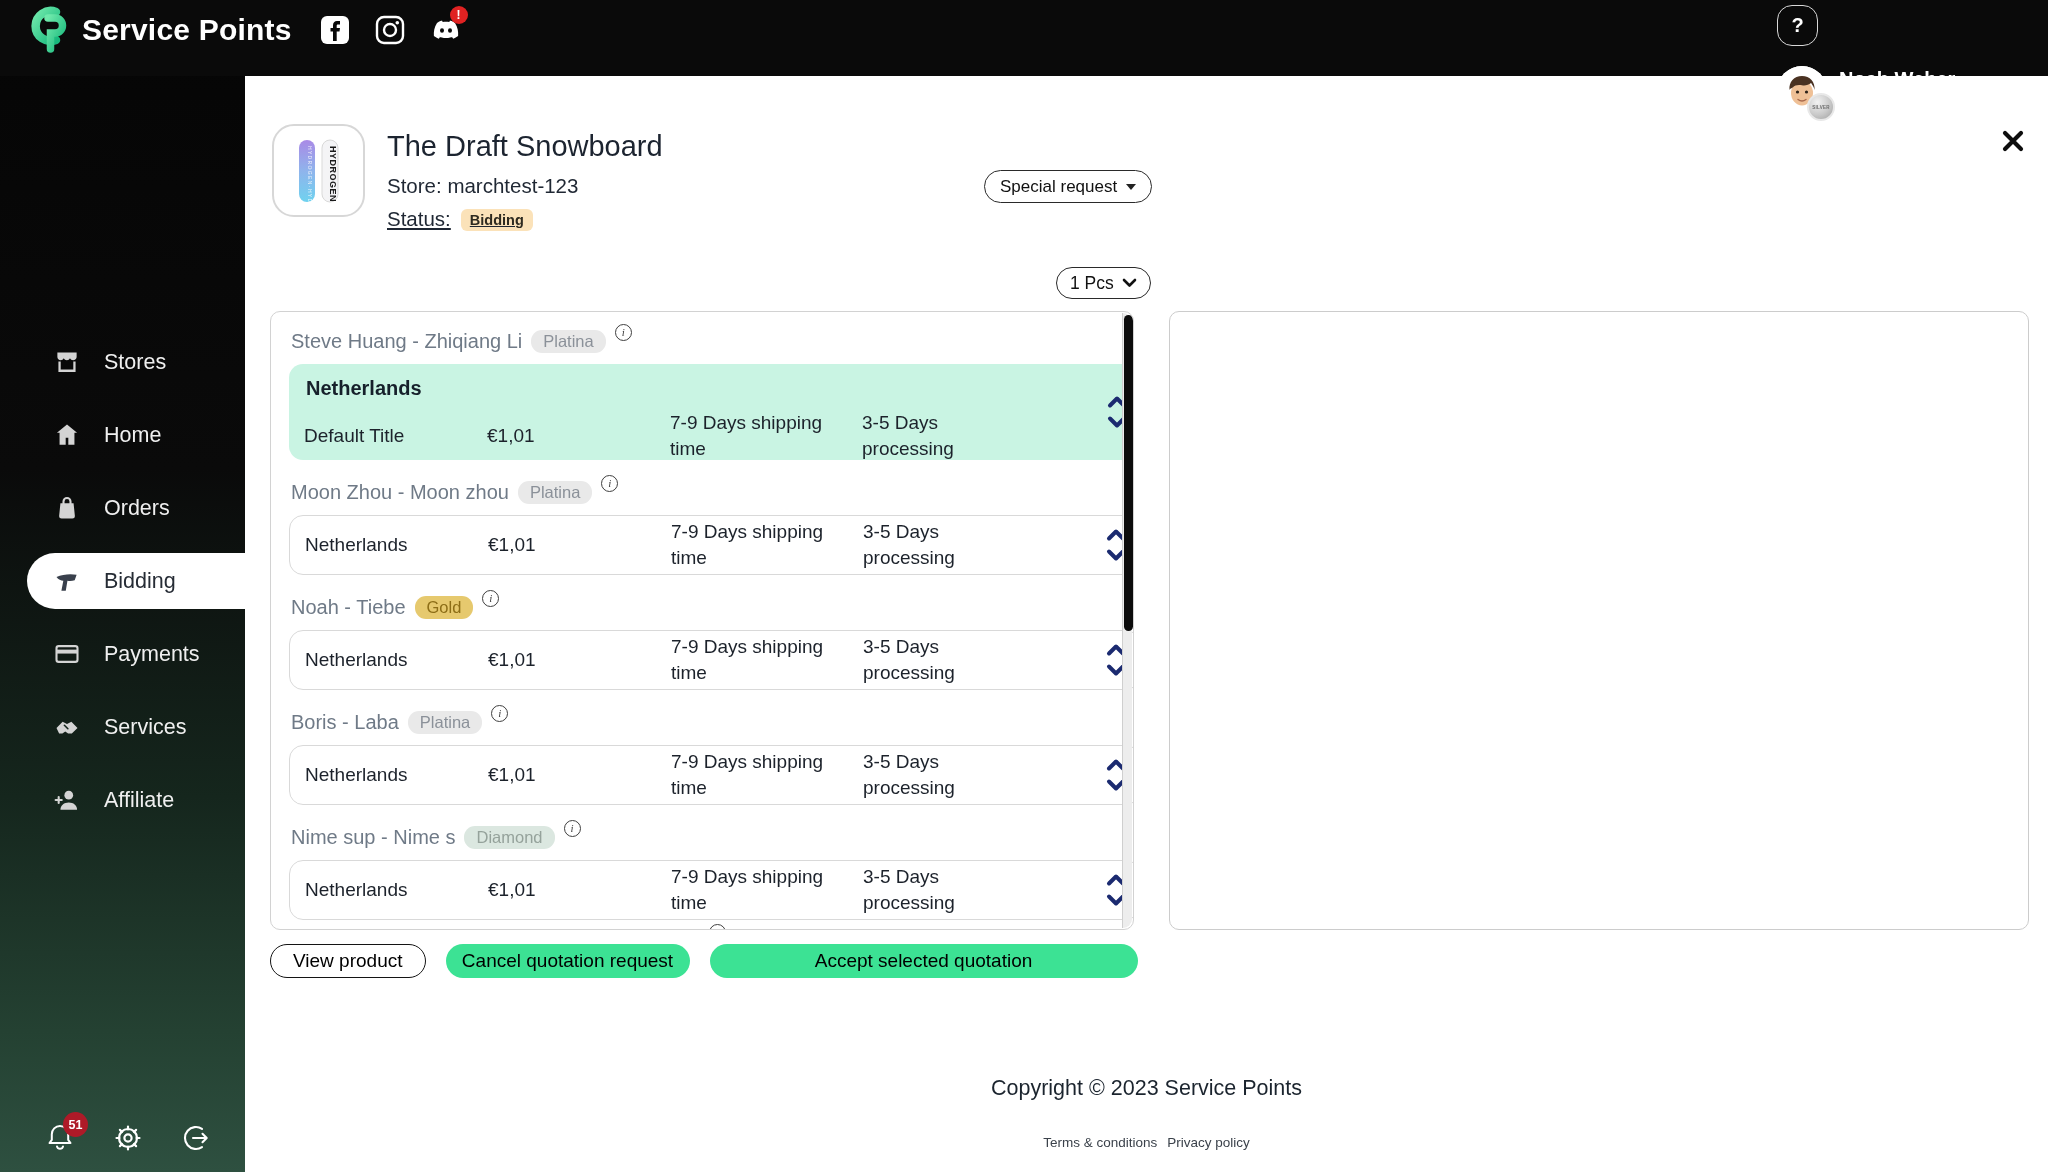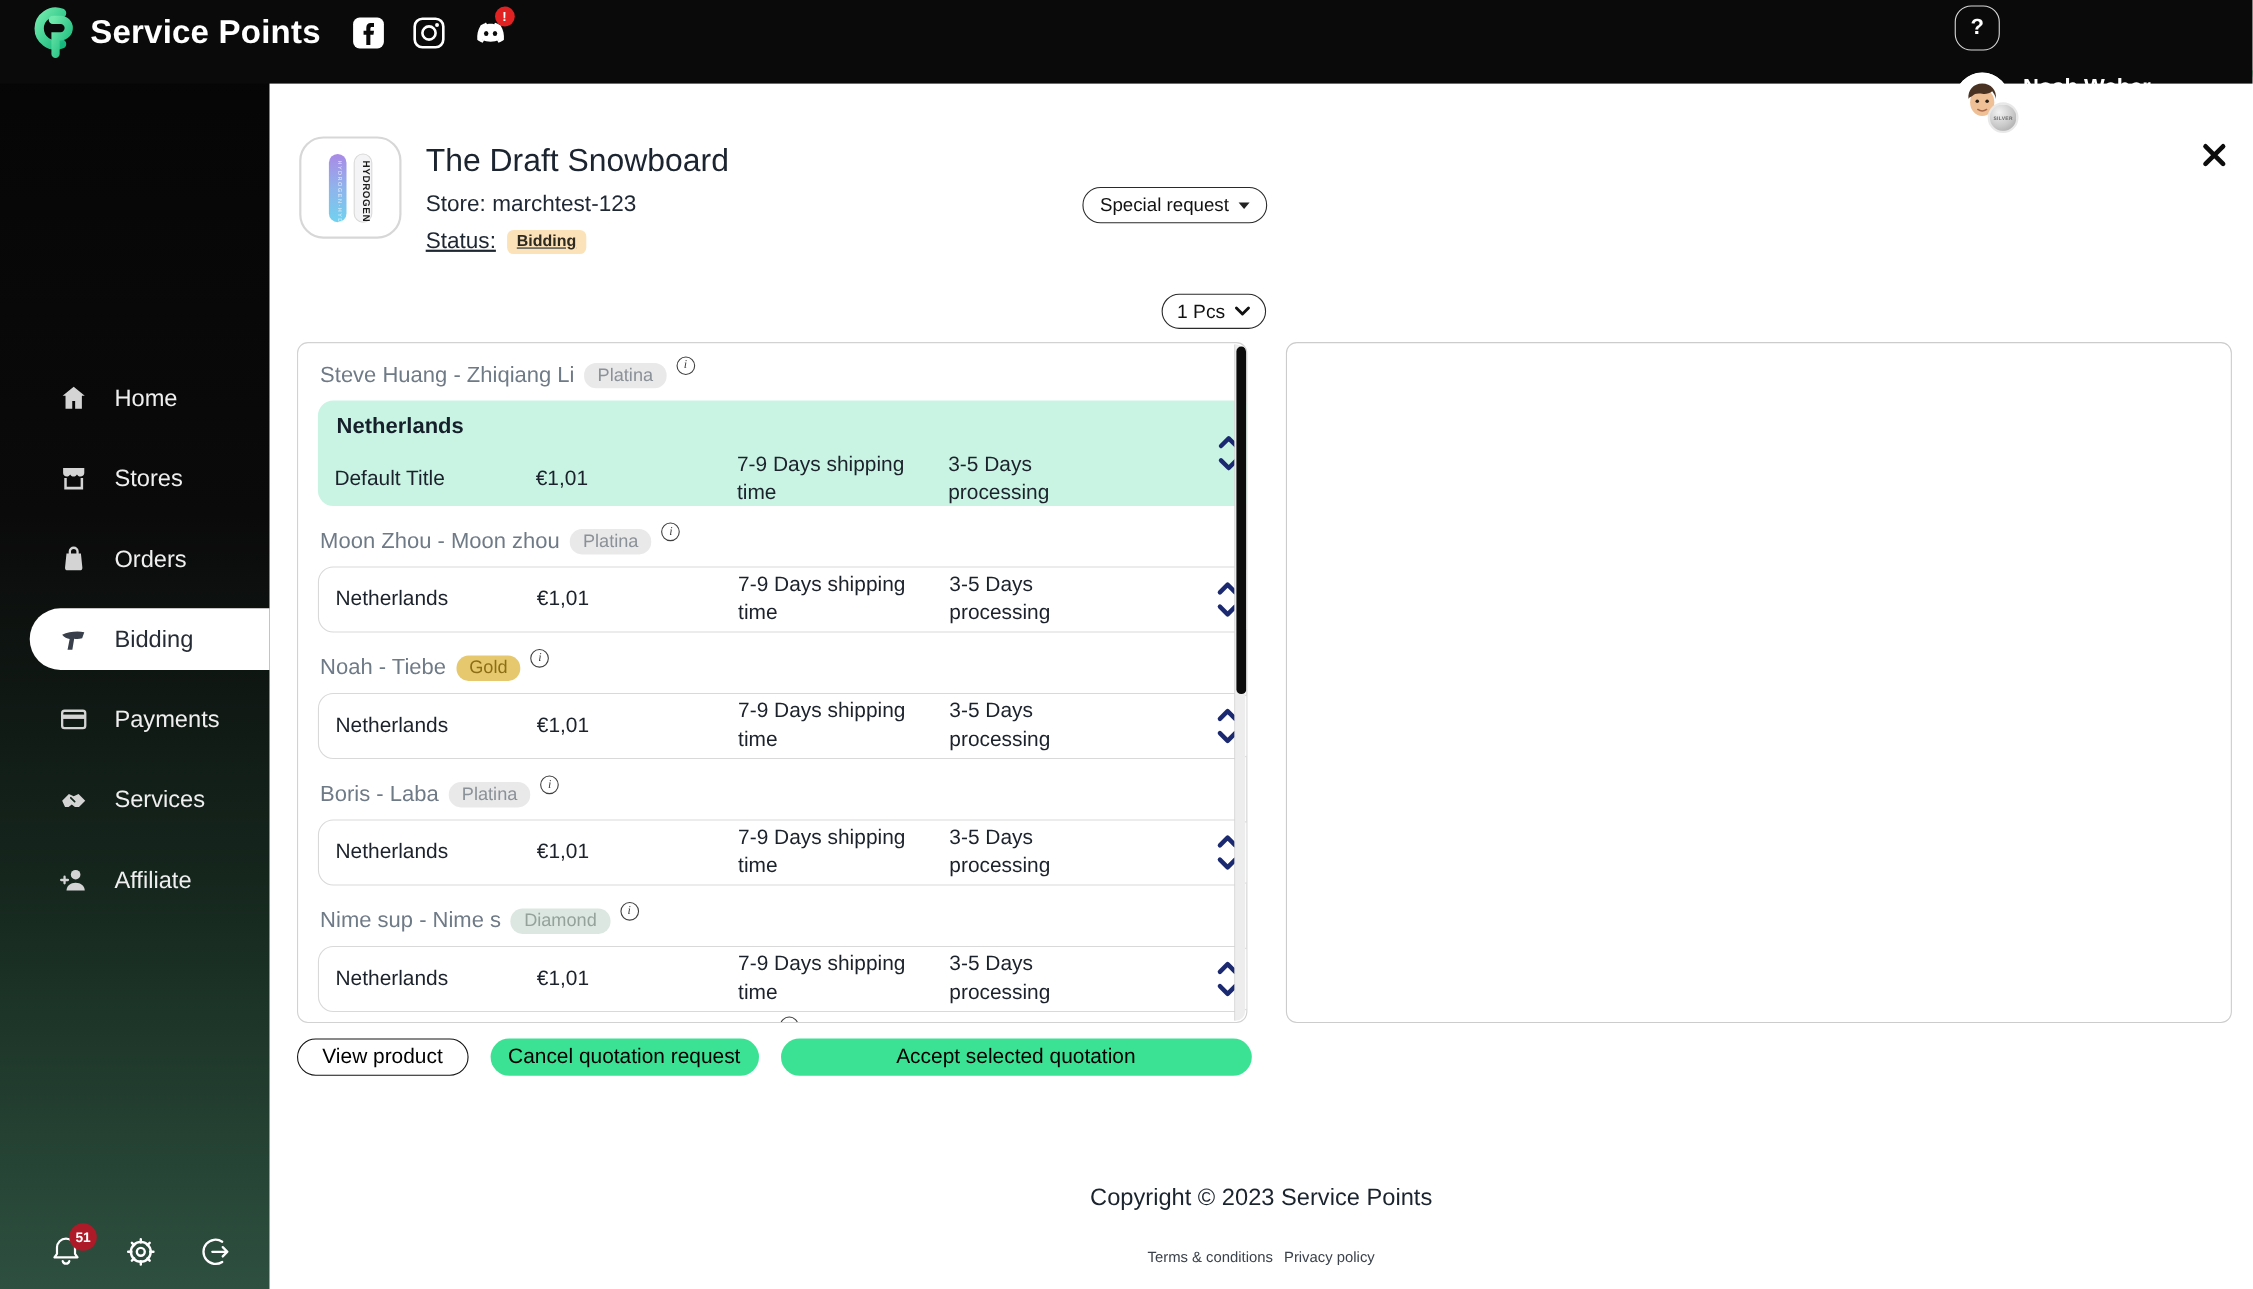--- a/index.html
+++ b/index.html
@@ -110,33 +110,33 @@
 </head>
 <body>
 
 <div class="app">
 
   <aside class="sidebar">
     <nav class="side-nav">
       <div class="side-item">
         <span class="ic">
           <svg width="28" height="28" viewBox="0 0 32 32">
-              <path d="M16 4 4.5 13.5h3V27h7v-8h3v8h7V13.5h3z" fill="#d4d4d4"></path>
-            </svg>
-        </span>
-        <span>Home</span>
-      </div>
-      <div class="side-item">
-        <span class="ic">
-          <svg width="28" height="28" viewBox="0 0 32 32">
               <path d="M5 5h22v5.2c0 2.1-1.8 3.8-4 3.8-1.6 0-3-.9-3.6-2.2C18.8 13.1 17.4 14 15.9 14c-1.6 0-3-.9-3.6-2.2C11.7 13.1 10.3 14 8.8 14 6.7 14 5 12.3 5 10.2z" fill="#d4d4d4"></path>
               <path d="M7.5 15.5V26h17V15.5" fill="none" stroke="#d4d4d4" stroke-width="2.6"></path>
             </svg>
         </span>
         <span>Stores</span>
+      </div>
+      <div class="side-item">
+        <span class="ic">
+          <svg width="28" height="28" viewBox="0 0 32 32">
+              <path d="M16 4 4.5 13.5h3V27h7v-8h3v8h7V13.5h3z" fill="#d4d4d4"></path>
+            </svg>
+        </span>
+        <span>Home</span>
       </div>
       <div class="side-item">
         <span class="ic">
           <svg width="28" height="28" viewBox="0 0 32 32">
               <path d="M8.5 10.5h15L25 25a2.8 2.8 0 0 1-2.8 3H9.8A2.8 2.8 0 0 1 7 25z" fill="#d4d4d4"></path>
               <path d="M12 13V8.5a4 4 0 0 1 8 0V13" fill="none" stroke="#d4d4d4" stroke-width="2.4" stroke-linecap="round"></path>
             </svg>
         </span>
         <span>Orders</span>
       </div>

